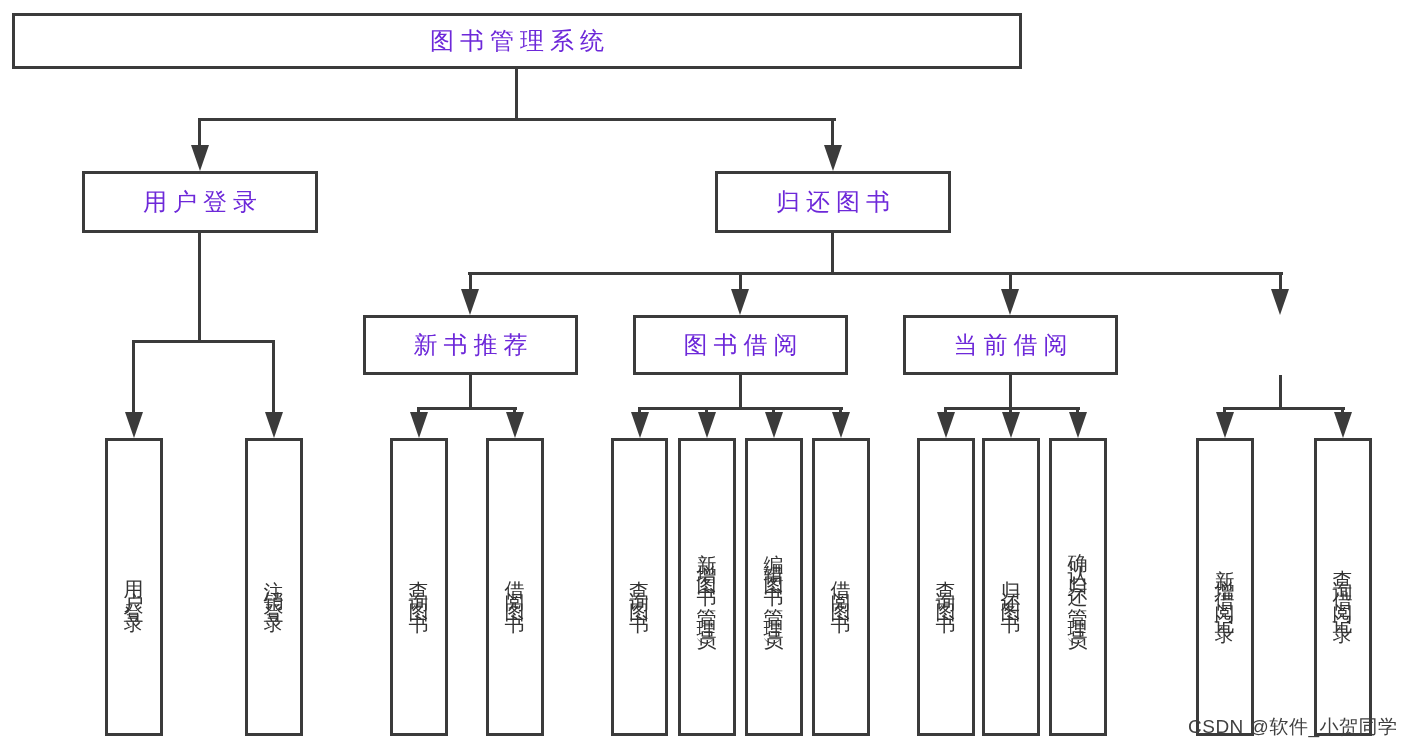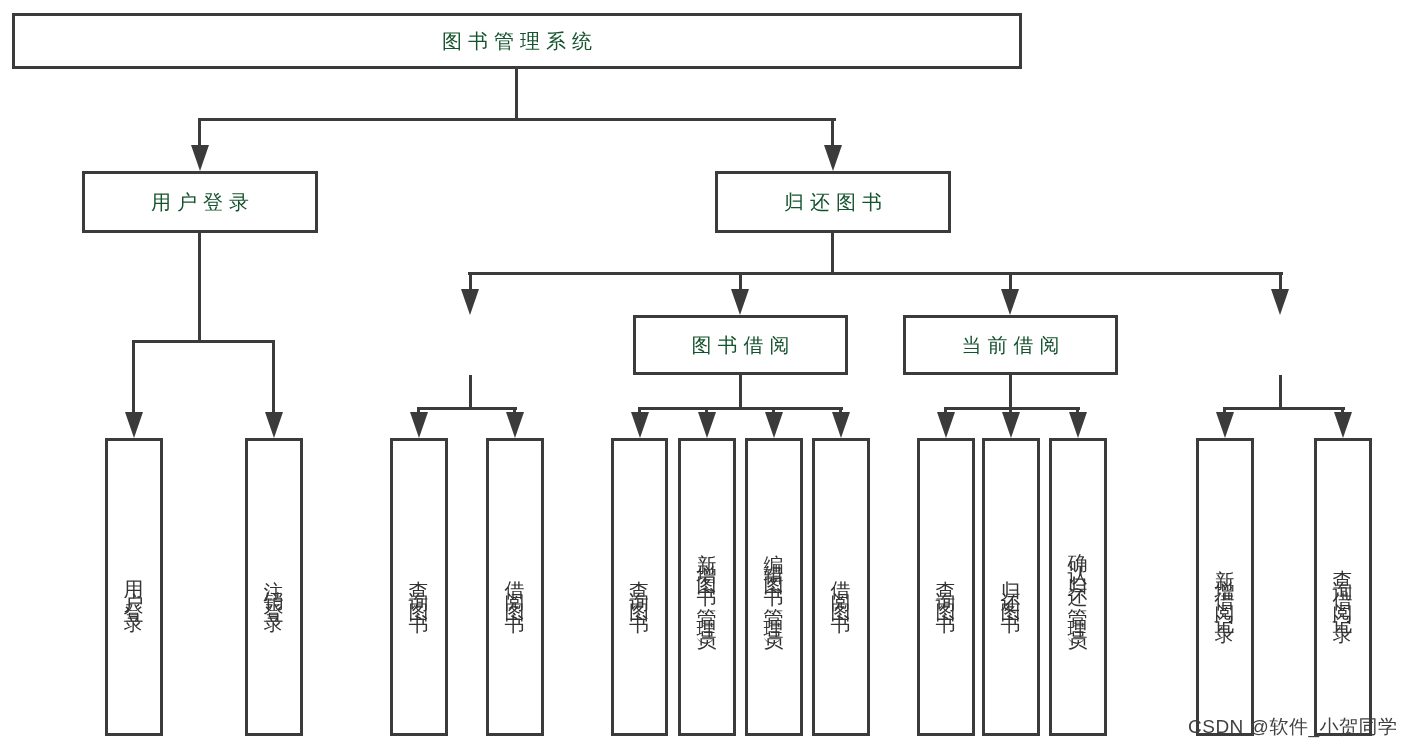--- a/index.html
+++ b/index.html
@@ -15,24 +15,24 @@
     position: absolute;
     box-sizing: border-box;
     border: 3px solid #3b3b3b;
     background: #ffffff;
     display: flex;
     align-items: center;
     justify-content: center;
     z-index: 2;
   }
   .box.h span {
-    font-size: 20px;
+    font-size: 24px;
     letter-spacing: 6px;
     padding-left: 6px;
-    color: #14532d;
+    color: #6d28d9;
     white-space: nowrap;
     line-height: 1;
   }
   .box.v span {
     writing-mode: vertical-rl;
     text-orientation: mixed;
     font-size: 20px;
     letter-spacing: 11px;
     color: #333333;
     line-height: 1;
@@ -97,20 +97,23 @@
   <div class="ln" style="left:468px;top:272px;width:815px;height:3px"></div>
   <div class="ln" style="left:469px;top:272px;width:3px;height:22px"></div>
   <div class="ln" style="left:739px;top:272px;width:3px;height:22px"></div>
   <div class="ln" style="left:1009px;top:272px;width:3px;height:22px"></div>
   <div class="ln" style="left:1279px;top:272px;width:3px;height:22px"></div>
   <div class="ah" style="left:461px;top:289px"></div>
   <div class="ah" style="left:731px;top:289px"></div>
   <div class="ah" style="left:1001px;top:289px"></div>
   <div class="ah" style="left:1271px;top:289px"></div>
 
+  <div class="box h" style="left:363px;top:315px;width:215px;height:60px">
+    <span>新书推荐</span>
+  </div>
   <div class="box h" style="left:903px;top:315px;width:215px;height:60px">
     <span>当前借阅</span>
   </div>
   <div class="box h" style="left:633px;top:315px;width:215px;height:60px">
     <span>图书借阅</span>
   </div>
 
   <div class="ln" style="left:469px;top:375px;width:3px;height:32px"></div>
   <div class="ln" style="left:417px;top:407px;width:100px;height:3px"></div>
   <div class="ln" style="left:417px;top:407px;width:3px;height:14px"></div>

